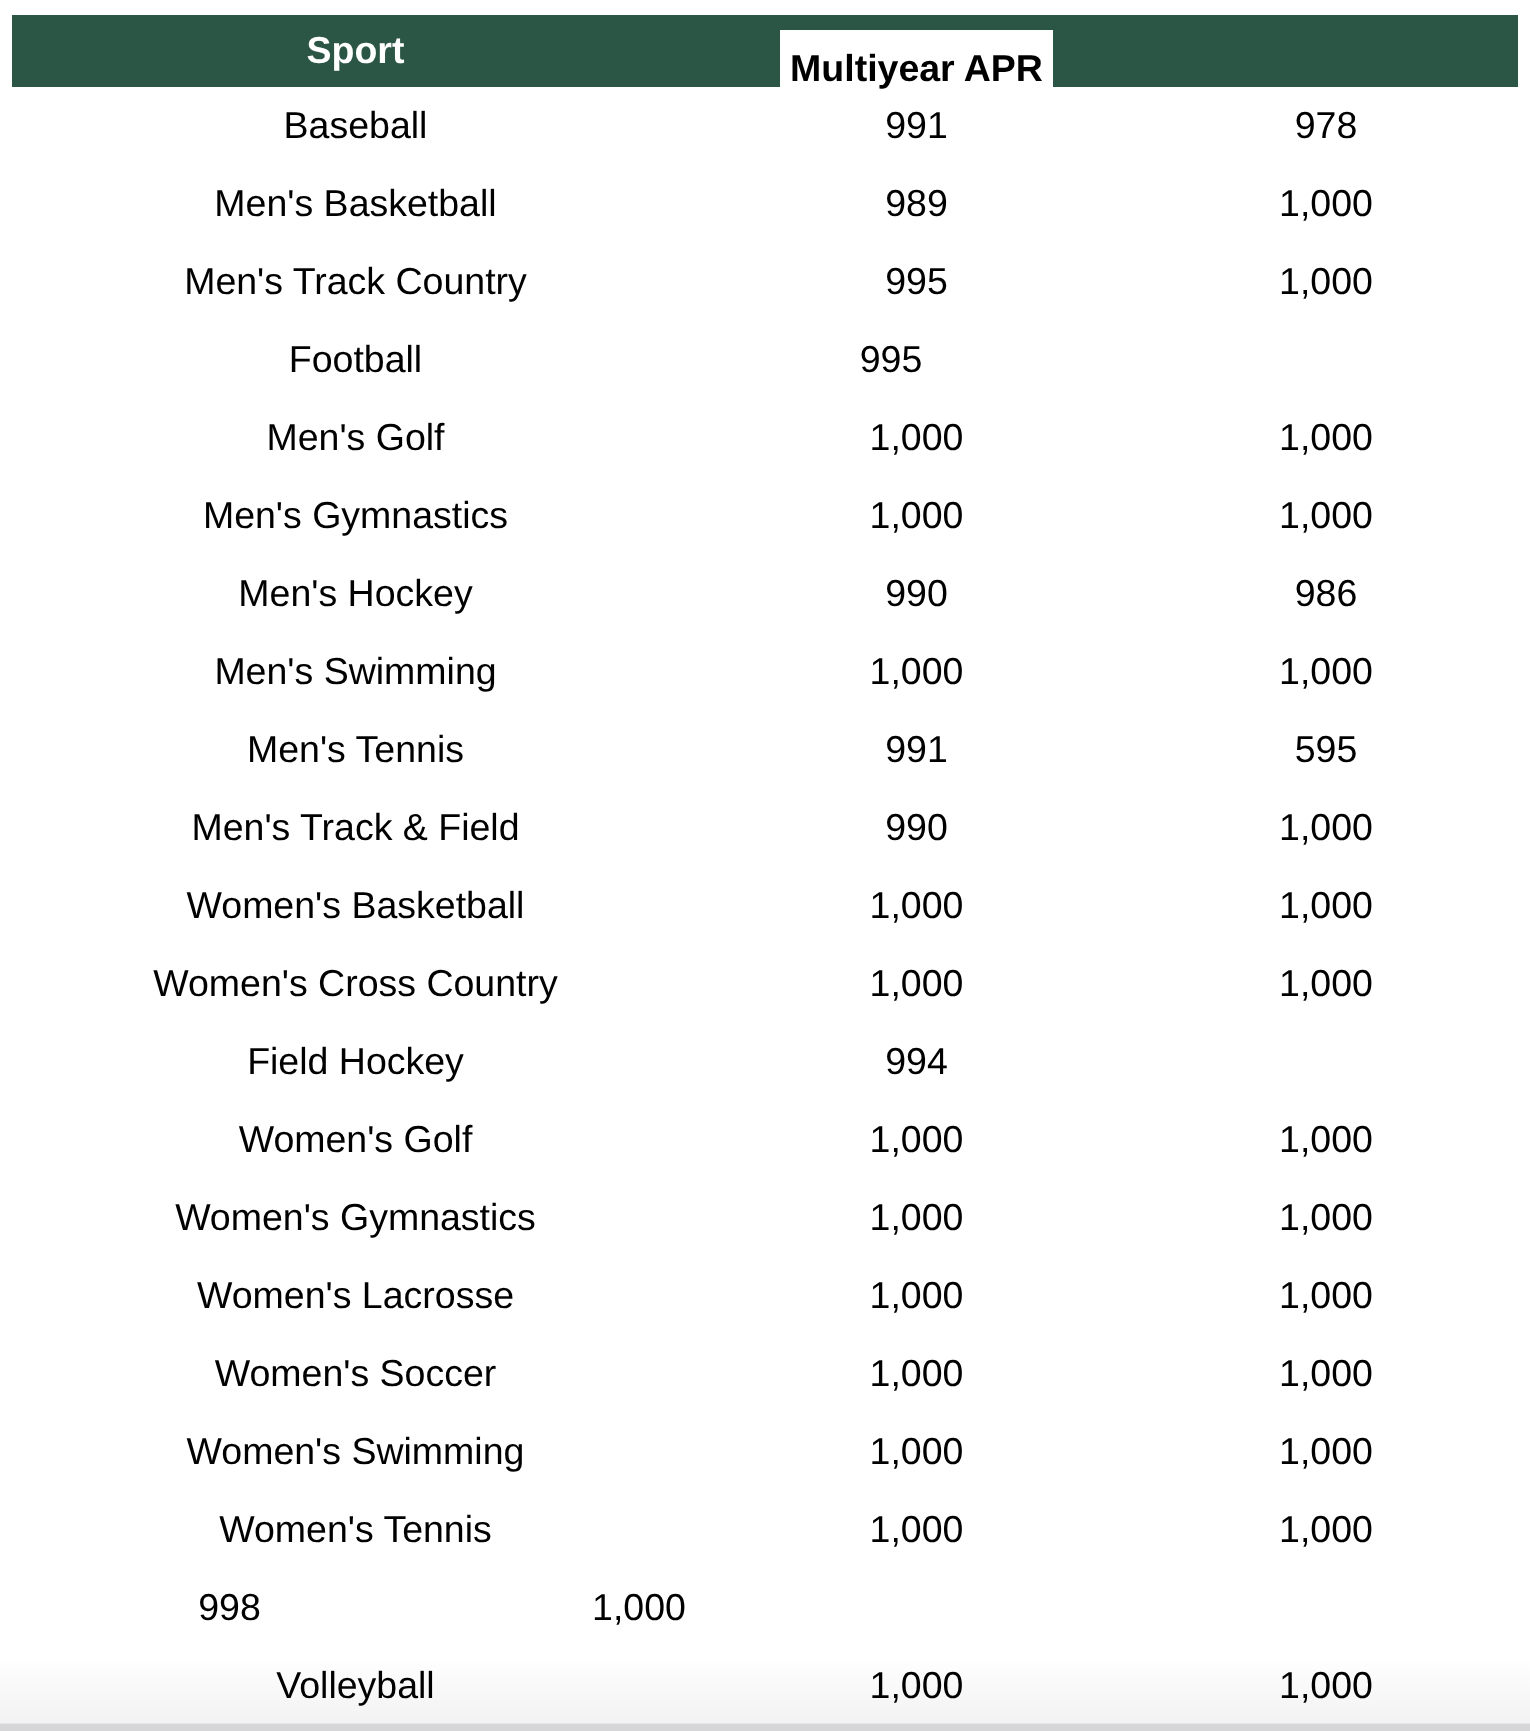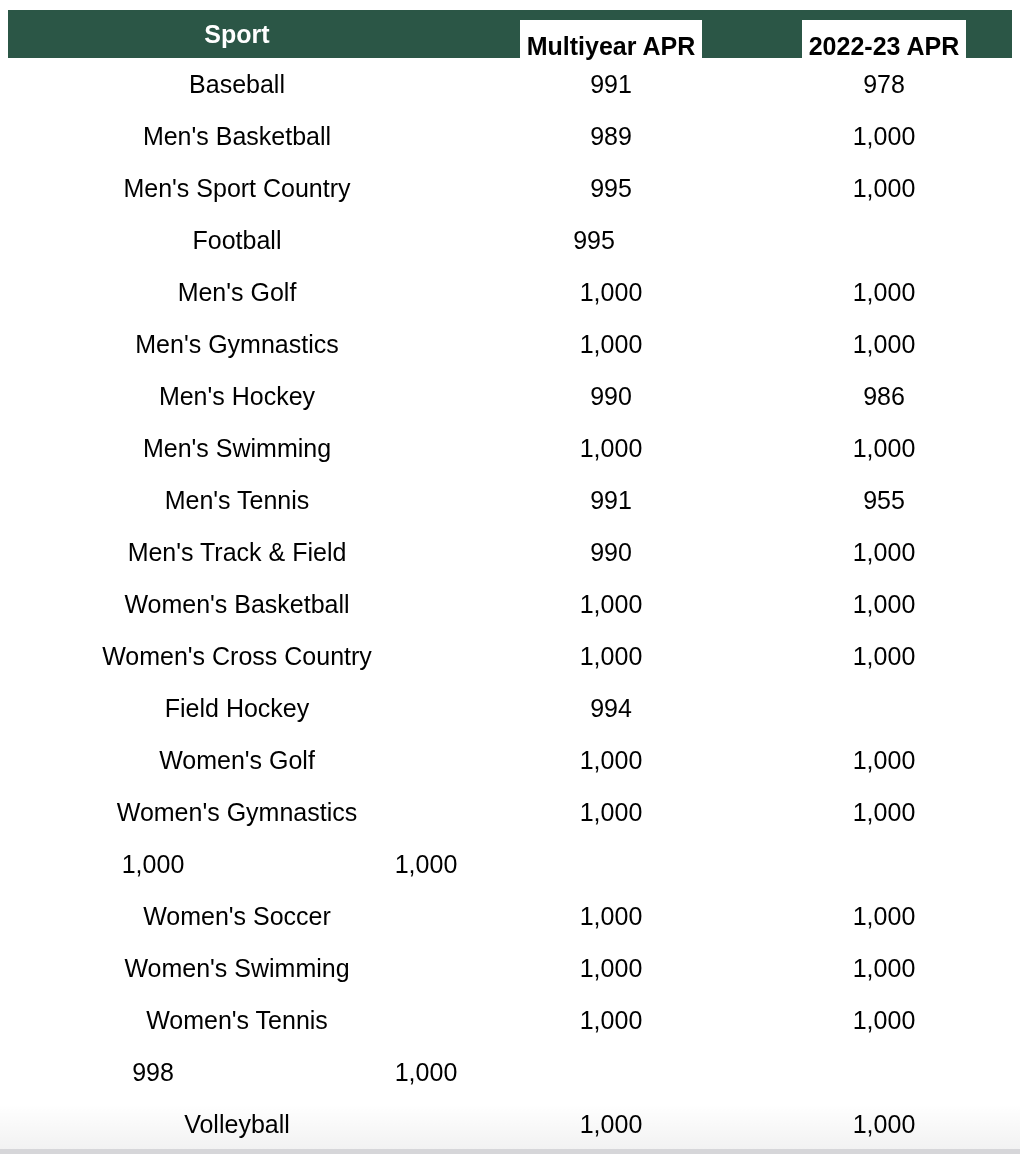--- a/index.html
+++ b/index.html
@@ -70,39 +70,36 @@
 
 <div class="page">
 
   <div class="trow header">
     <div class="cell c1">
       <span>Sport</span>
     </div>
     <div class="cell c2">
       <span class="hl">Multiyear APR</span>
     </div>
-    <div class="cell c3">
-      <span class="hl">2022-23 APR</span>
-    </div>
   </div>
 
   <div class="trow">
     <div class="cell c1">Baseball</div>
     <div class="cell c2">991</div>
     <div class="cell c3">978</div>
   </div>
 
   <div class="trow">
     <div class="cell c1">Men's Basketball</div>
     <div class="cell c2">989</div>
     <div class="cell c3">1,000</div>
   </div>
 
   <div class="trow">
-    <div class="cell c1">Men's Sport Country</div>
+    <div class="cell c1">Men's Track Country</div>
     <div class="cell c2">995</div>
     <div class="cell c3">1,000</div>
   </div>
 
   <div class="trow">
     <div class="cell c1">Football</div>
     <div class="cell c3">995</div>
   </div>
 
   <div class="trow">
@@ -125,21 +122,21 @@
 
   <div class="trow">
     <div class="cell c1">Men's Swimming</div>
     <div class="cell c2">1,000</div>
     <div class="cell c3">1,000</div>
   </div>
 
   <div class="trow">
     <div class="cell c1">Men's Tennis</div>
     <div class="cell c2">991</div>
-    <div class="cell c3">955</div>
+    <div class="cell c3">595</div>
   </div>
 
   <div class="trow">
     <div class="cell c1">Men's Track &amp; Field</div>
     <div class="cell c2">990</div>
     <div class="cell c3">1,000</div>
   </div>
 
   <div class="trow">
     <div class="cell c1">Women's Basketball</div>
@@ -164,20 +161,21 @@
     <div class="cell c3">1,000</div>
   </div>
 
   <div class="trow">
     <div class="cell c1">Women's Gymnastics</div>
     <div class="cell c2">1,000</div>
     <div class="cell c3">1,000</div>
   </div>
 
   <div class="trow">
+    <div class="cell c1">Women's Lacrosse</div>
     <div class="cell c2">1,000</div>
     <div class="cell c3">1,000</div>
   </div>
 
   <div class="trow">
     <div class="cell c1">Women's Soccer</div>
     <div class="cell c2">1,000</div>
     <div class="cell c3">1,000</div>
   </div>
 

